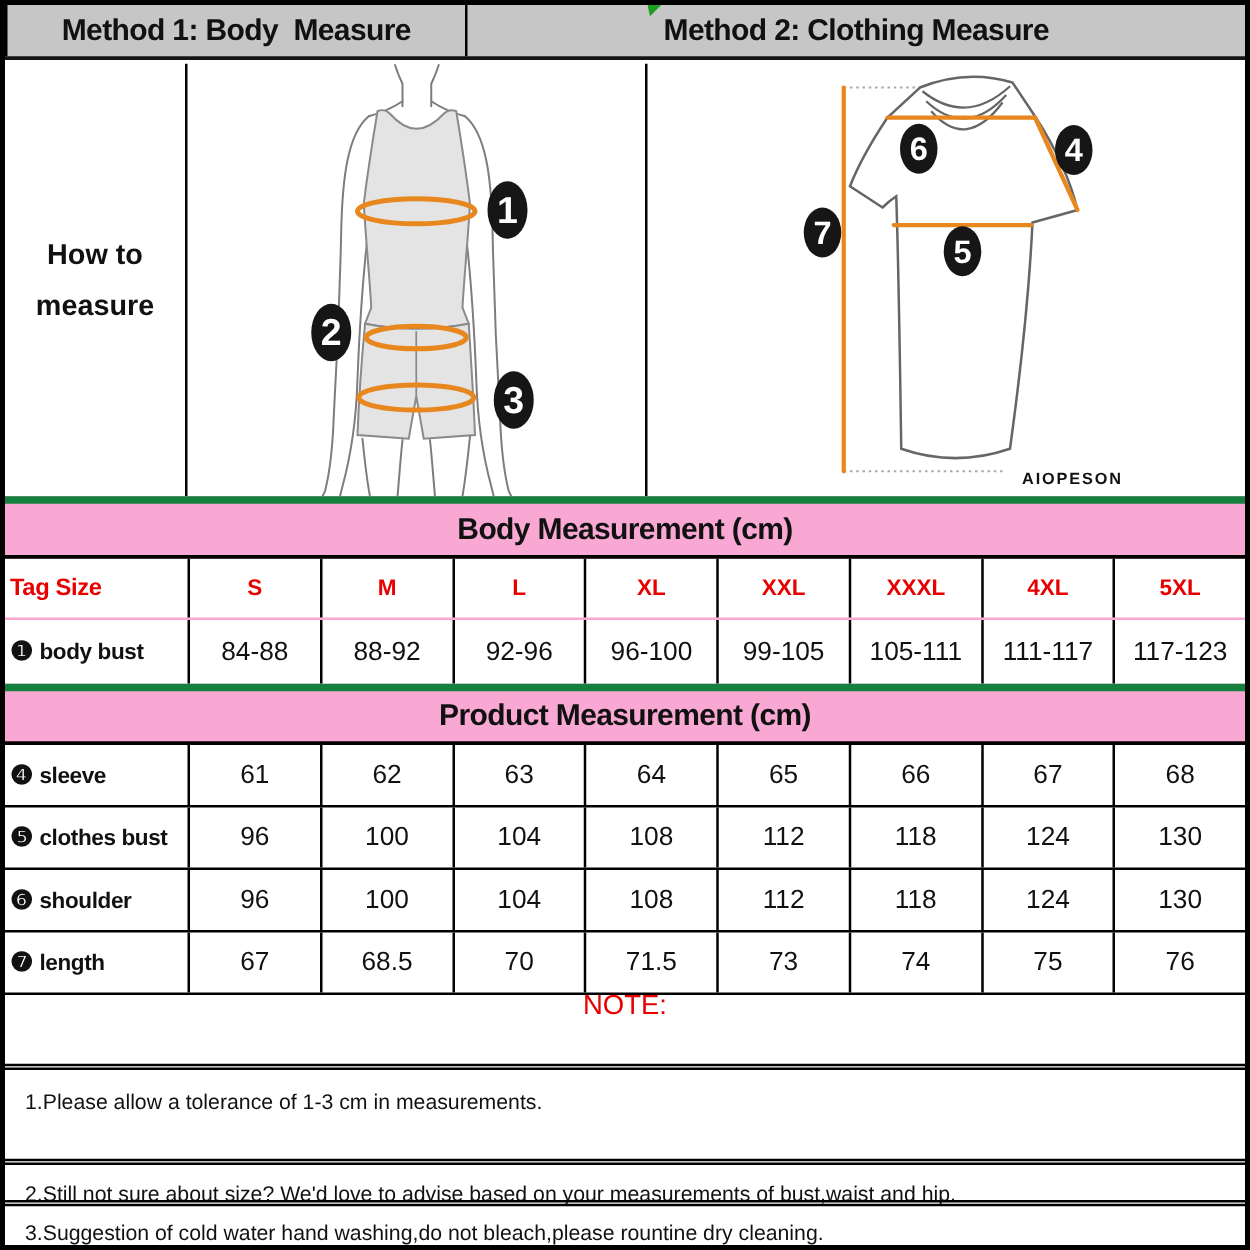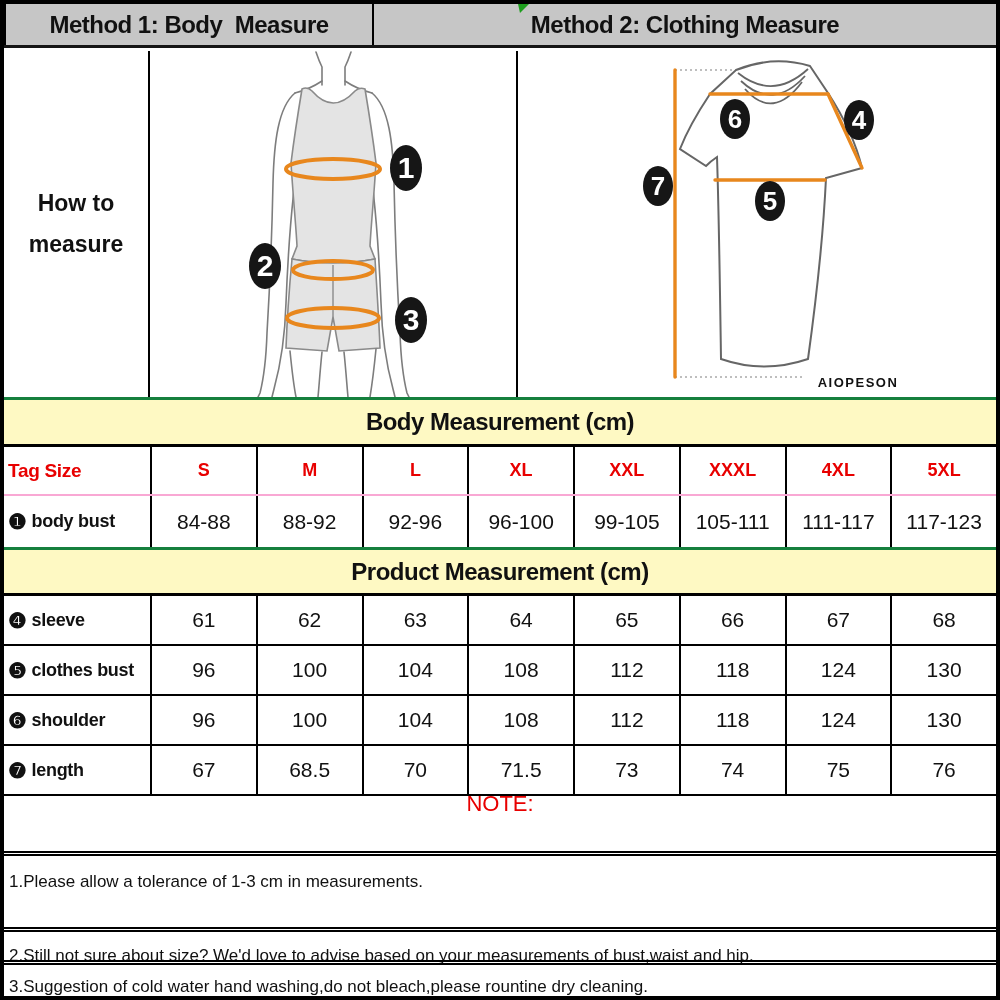--- a/index.html
+++ b/index.html
@@ -17,42 +17,42 @@
   .c2{width:368px;border-left:2px solid #000;}
   .c3{flex:1;border-left:2px solid #000;}
   
   .diag{top:47px;height:346px;background:#fff;}
   .diag .dcell{box-sizing:border-box;position:relative;}
   .howto{width:146px;border-right:2px solid #000;display:flex;flex-direction:column;
     align-items:center;justify-content:center;font-weight:bold;font-size:23px;line-height:1.8;}
   .bodycell{width:368px;border-right:2px solid #000;}
   .shirtcell{flex:1;}
   
-  .band{background:#fef9c3;border-top:3px solid #15803d;border-bottom:3px solid #000;
+  .band{background:#f9a8d4;border-top:6px solid #15803d;border-bottom:3px solid #000;
     display:flex;align-items:center;justify-content:center;font-weight:bold;font-size:24px;letter-spacing:-0.5px;text-align:center;}
   .band1{top:393px;height:50px;}
   .band2{top:543px;height:49px;}
   
   .mrow .lc{width:146px;display:flex;align-items:center;gap:5px;padding-left:4px;box-sizing:border-box;
     font-weight:bold;font-size:18px;letter-spacing:-0.3px;}
   .mrow .vc{flex:1;border-left:2px solid #000;display:flex;align-items:center;justify-content:center;
     font-size:21px;box-sizing:border-box;}
   .badge{font-size:21px;line-height:1;}
   .sizesrow{top:443px;height:49px;border-bottom:2px solid #f9a8d4;color:#e80000;}
   .sizesrow .lc{font-size:19px;}
   .sizesrow .vc{font-weight:bold;font-size:18px;}
   .rbust{top:492px;height:51px;}
   .rsleeve{top:592px;height:50px;border-bottom:2px solid #000;}
   .rcbust{top:642px;height:50px;border-bottom:2px solid #000;}
   .rshoulder{top:692px;height:50px;border-bottom:2px solid #000;}
   .rlength{top:742px;height:50px;border-bottom:2px solid #000;}
   
   .notetitle{top:772px;height:55px;display:flex;align-items:center;justify-content:center;
     color:#e80000;font-size:22px;}
-  .note{display:flex;align-items:center;padding-left:5px;font-size:17px;border-top:5px double #000;}
+  .note{display:flex;align-items:center;padding-left:16px;font-size:17px;border-top:5px double #000;}
   .note1{top:847px;height:56px;}
   .note2{top:923px;height:53px;}
   .note3{top:956px;height:48px;}
   .greenmark{position:absolute;left:514px;top:0;}
 </style>
 </head>
 <body>
 
 <div class="canvas">
 

